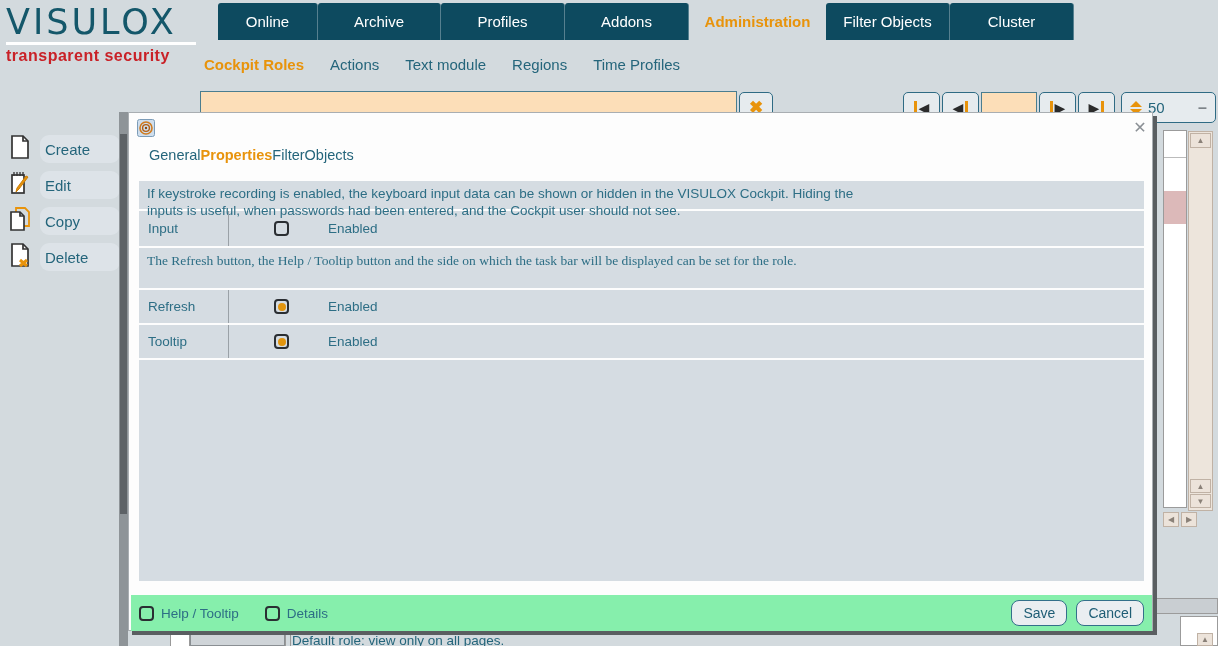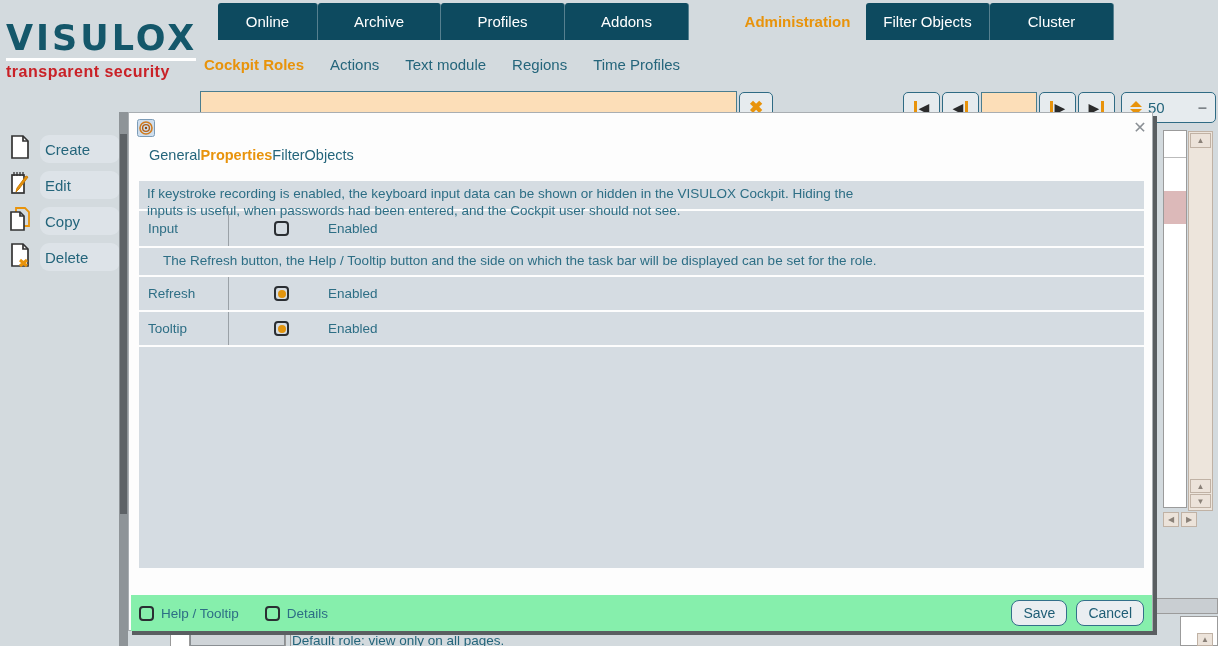--- a/index.html
+++ b/index.html
@@ -2,31 +2,31 @@
 <html><head>
 <meta charset="utf-8">
 <style>
   * { margin:0; padding:0; box-sizing:border-box; }
   html,body { background:#b8bfc4; }
   body { font-family:"Liberation Sans", sans-serif; }
   #app { position:relative; width:1218px; height:646px; background:#d3dade; overflow:hidden; }
 
   
   .logo { position:absolute; left:6px; top:2px; width:190px; }
-  .logo-title { font-family:"DejaVu Sans", sans-serif; font-size:35px; font-weight:bold;
-                letter-spacing:3px; color:#14576a; line-height:40px;margin-top:16px; }
+  .logo-title { font-family:"DejaVu Sans", sans-serif; font-size:35px; font-weight:normal;
+                letter-spacing:3px; color:#14576a; line-height:40px; }
   .logo-sub { font-size:16px; font-weight:bold; color:#c92127; letter-spacing:.5px;
               border-top:3px solid #fff; padding-top:2px; }
 
   
   .nav { position:absolute; left:218px; top:3px; height:37px; display:flex; }
   .nav-tab { background:#0d4a5f; color:#fff; font-size:15px; display:flex; align-items:center;
              justify-content:center; border-right:1px solid rgba(255,255,255,.3);
              border-radius:3px 3px 0 0; cursor:default; }
-  .nav-tab.active { background:#d3dade; color:#e8930b; font-weight:bold; border-right:none;margin-left:40px; }
+  .nav-tab.active { background:#d3dade; color:#e8930b; font-weight:bold; border-right:none; }
 
   
   .subnav { position:absolute; left:204px; top:56px; display:flex; gap:26px; font-size:15px; }
   .subnav-item { color:#24657b; }
   .subnav-item.active { color:#e8930b; font-weight:bold; }
 
   
   .search-input { position:absolute; left:200px; top:91px; width:537px; height:31px;
                   background:#fcdeb8; border:1px solid #4a7d8f; padding:0 6px; font-size:14px; color:#333; }
   .tool-btn { position:absolute; height:31px; background:#e6ebee; border:1px solid #2f6b84;
@@ -86,21 +86,21 @@
   .dlg-close { position:absolute; left:1002px; top:6px; width:18px; height:18px; color:#8b9095;
                font-size:16px; line-height:18px; text-align:center; cursor:default; }
   .dlg-tabs { position:absolute; left:20px; top:34px; display:flex; font-size:14.5px; }
   .dlg-tab { color:#24657b; }
   .dlg-tab.active { color:#e8930b; font-weight:bold; }
 
   .dlg-body { position:absolute; left:10px; top:68px; width:1005px; }
   .panel { background:#d5dce2; color:#2d6e85; font-size:13.5px; }
   .gap { height:2px; }
   .intro { height:28px; padding:4px 8px; line-height:17px; }
-  .note  { height:27px; padding:5px 24px; }
+  .note  { height:40px; padding:5px 8px;font-family:Liberation Serif, serif; }
   .ctl-row { display:flex; align-items:center;gap:32px; }
   .ctl-row .row-label { width:57px; padding-left:9px; }
   .ctl-row .row-sep { width:1px; align-self:stretch; background:#9aa1a7; }
   .row-input { height:35px; }
   .row-refresh, .row-tooltip { height:33px; }
   .filler { height:221px; }
 
   .checkbox { width:15px; height:15px; border:2px solid #2a2e32; border-radius:4px;
               position:relative; background:transparent; flex:none; }
   .checkbox.checked::after { content:""; position:absolute; left:50%; top:50%; width:8px; height:8px;

